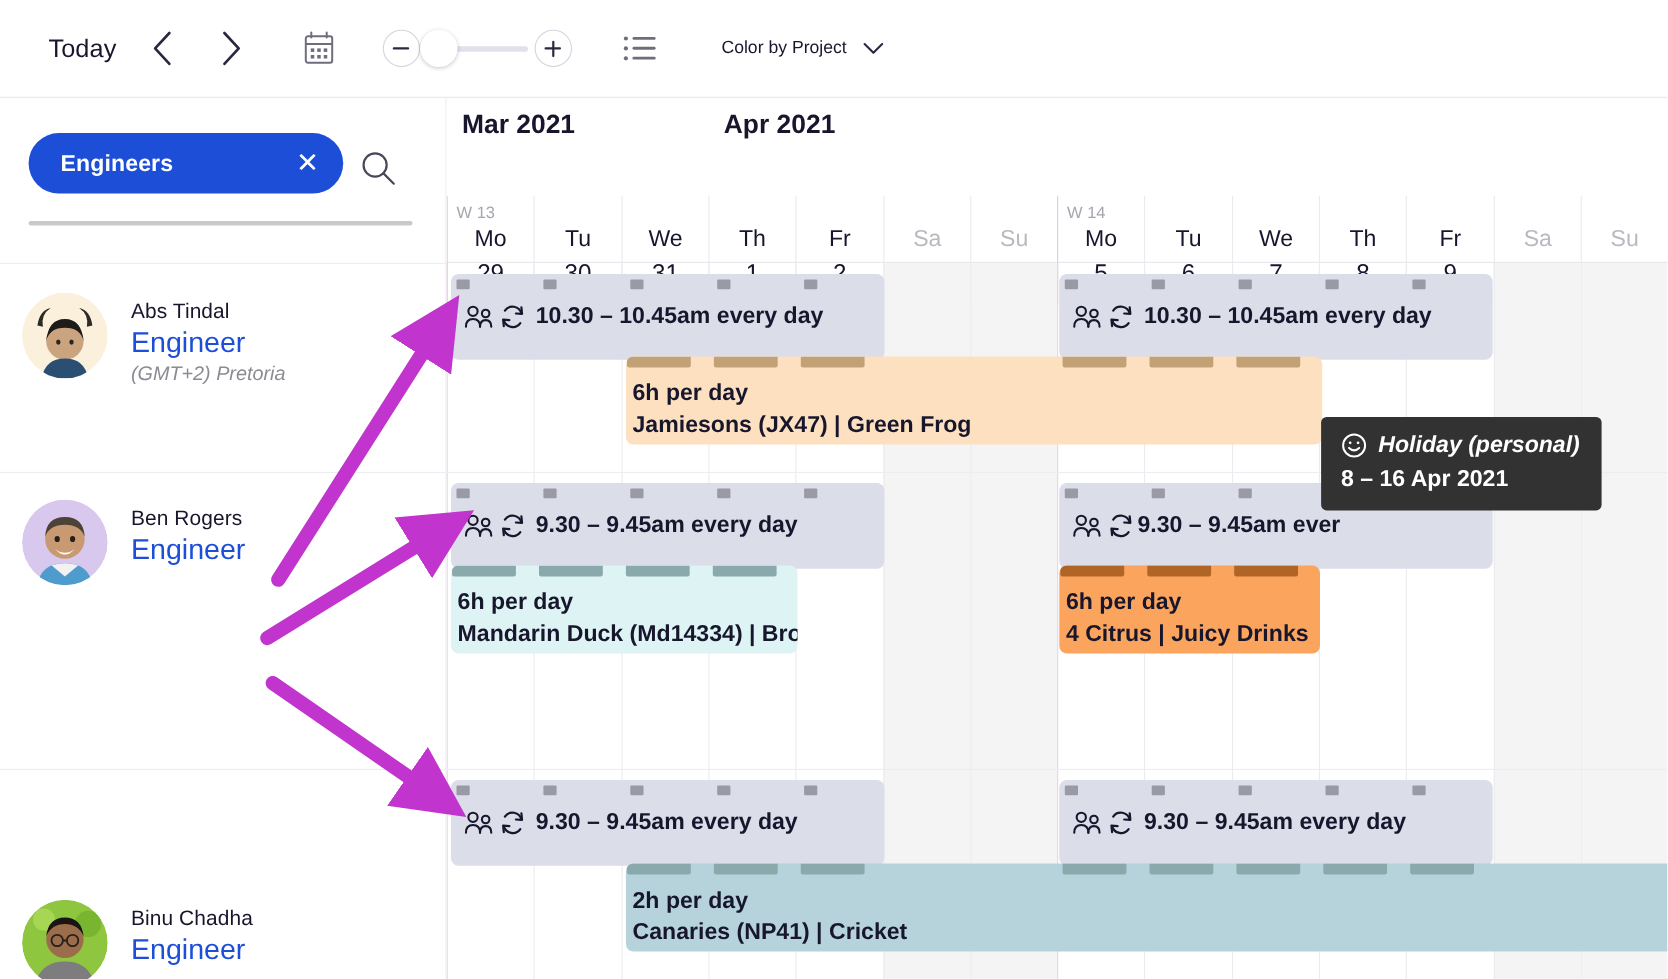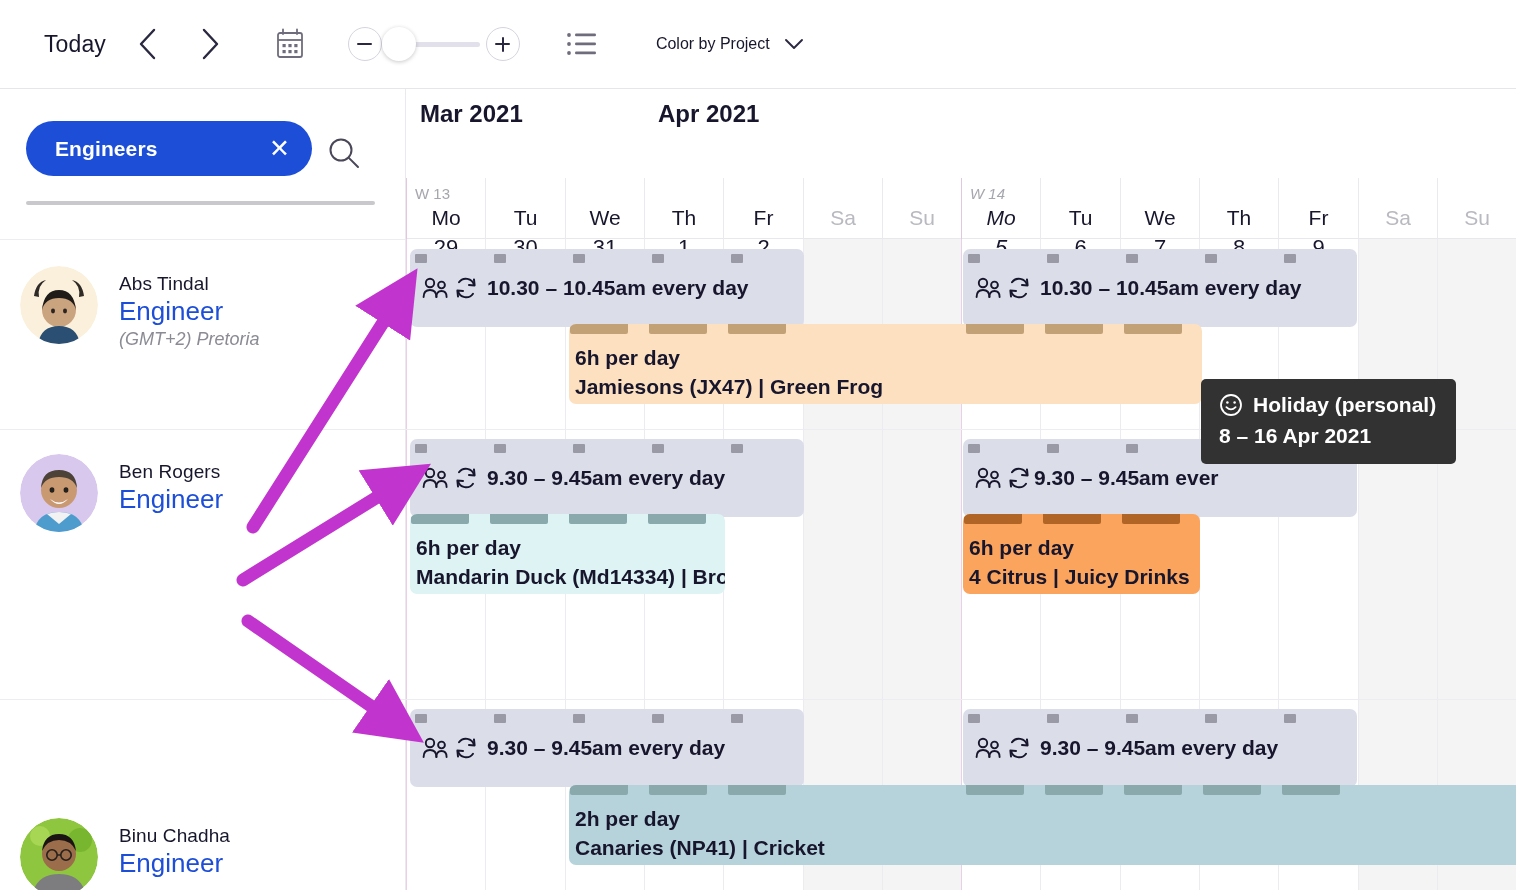--- a/index.html
+++ b/index.html
@@ -151,21 +151,21 @@
     position: absolute; left: 6px; top: 51px;
     font-size: 21px; font-weight: 700; color: #17162c; white-space: nowrap;
   }
   .tseg { position: absolute; top: 0; height: 10px; border-radius: 0 0 2px 2px;}
 
   
   .tooltip {
     position: absolute; background: #323232; border-radius: 5px;
     padding: 14px 20px 16px 18px; z-index: 40;
   }
-  .tt1 { font-size: 21px; font-weight: 700; color: #fff; white-space: nowrap; display:flex; align-items:center;}
+  .tt1 { font-size: 21px; font-weight: 700; color: #fff; white-space: nowrap; display:flex; align-items:center;font-style:italic;}
   .tt2 { font-size: 21px; font-weight: 700; color: #fff; margin-top: 7px; white-space: nowrap;}
   .tt1 .smiley { margin-right: 10px; display: inline-flex; }
 
   
   .arrows { position: absolute; left: 0; top: 0; width: 1516px; height: 890px; pointer-events: none; z-index: 60; }
 </style>
 </head>
 <body>
 
 <div id="app">
@@ -346,21 +346,21 @@
           <div class="dnum">2</div>
         </div>
         <div class="daycol weekend" style="left: 397px; width: 79px;">
           <div class="dname">Sa</div>
           <div class="dnum">3</div>
         </div>
         <div class="daycol weekend" style="left: 476px; width: 79px;">
           <div class="dname">Su</div>
           <div class="dnum">4</div>
         </div>
-        <div class="daycol wk" style="left: 555px; width: 79px; font-style: italic;">
+        <div class="daycol wk" style="left: 555px; width: 79px;">
           <div class="wlbl">W 14</div>
           <div class="dname">Mo</div>
           <div class="dnum">5</div>
         </div>
         <div class="daycol" style="left: 634px; width: 80px;">
           <div class="dname">Tu</div>
           <div class="dnum">6</div>
         </div>
         <div class="daycol" style="left: 714px; width: 79px;">
           <div class="dname">We</div>

